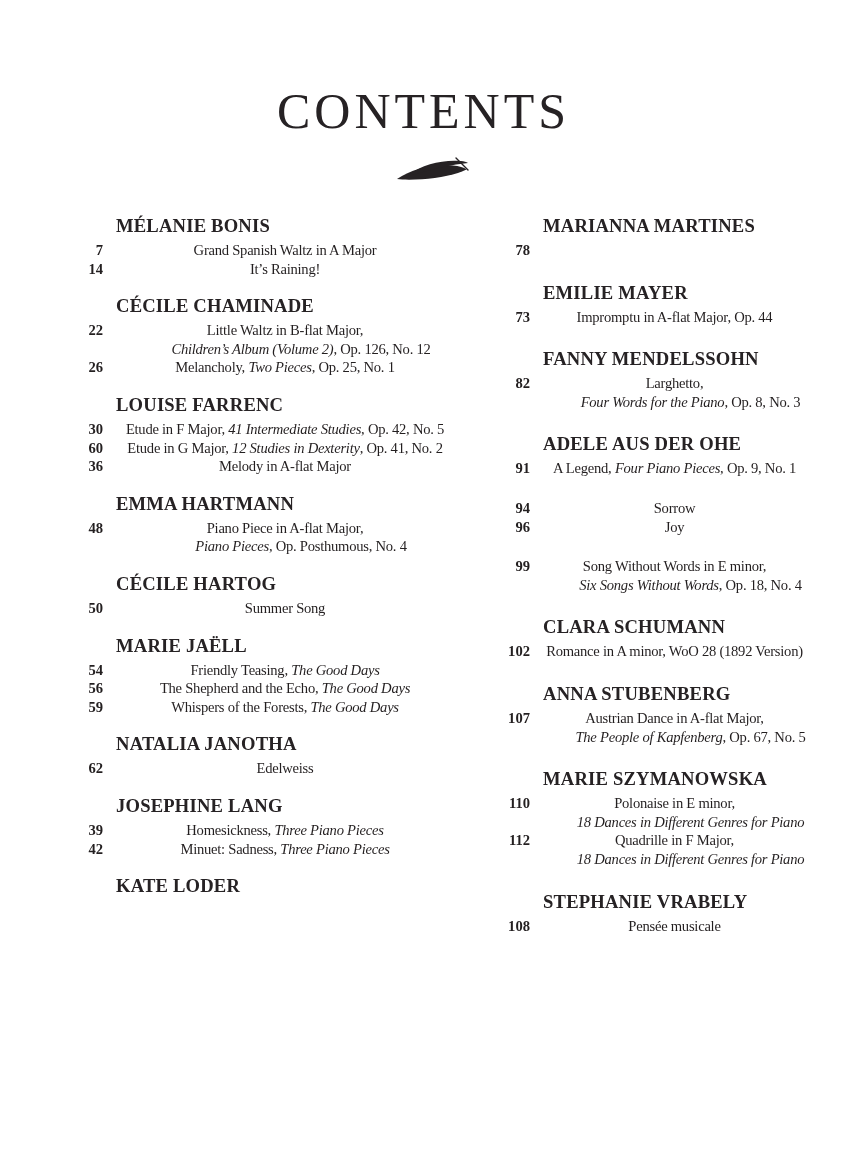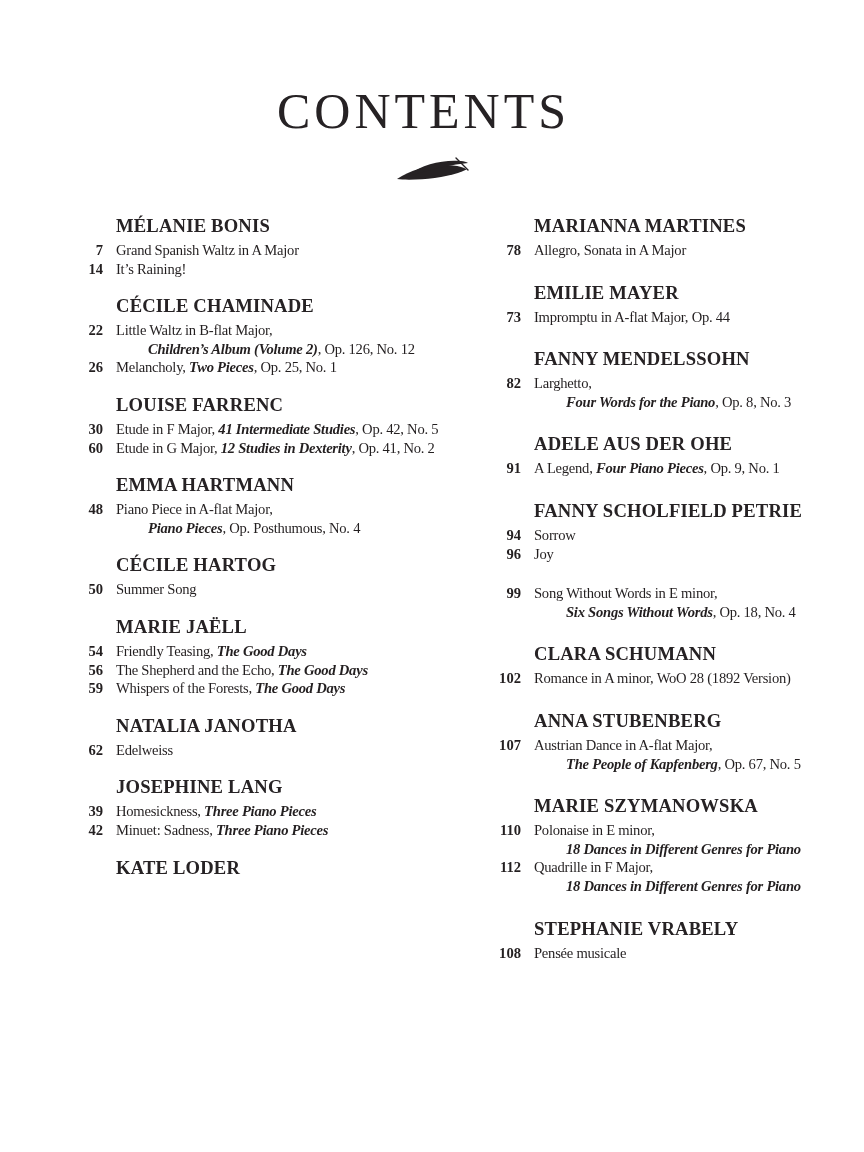--- a/index.html
+++ b/index.html
@@ -8,41 +8,42 @@
     font-family:"Liberation Serif","DejaVu Serif",serif;color:#231f20;
     -webkit-font-smoothing:antialiased;
   }
   .page{width:864px;height:1152px;position:relative;}
   h1.title{
     margin:86px 17px 0 0;text-align:center;font-weight:400;
     font-size:50px;line-height:1;letter-spacing:4px;color:#262224;
   }
   .ornament{display:block;margin:20px auto 0 auto;width:74px;height:28px;}
   .cols{
-    display:grid;grid-template-columns:396px 1fr;column-gap:22px;
+    display:grid;grid-template-columns:396px 1fr;column-gap:31px;
     padding:30px 58px 0 58px;
   }
   .toc-section{margin:0 0 16px 0;}
   .col-right .toc-section{margin-bottom:21px;}
   h2.composer{
     margin:0 0 4px 58px;font-size:18.6px;line-height:23px;font-weight:700;
     letter-spacing:0.2px;color:#262224;
   }
   .entry{display:flex;align-items:flex-start;}
   .num{
     flex:none;width:45px;padding-right:13px;text-align:right;
     font-weight:700;font-size:14.6px;line-height:18.6px;
   }
   .txt{flex:1;min-width:0;}
   .line{
     font-size:14.6px;line-height:18.6px;white-space:nowrap;
     letter-spacing:-0.25px;
+    text-align:center;
   }
   .line.cont{padding-left:32px;}
-  .it{font-style:italic;font-weight:bold;}
+  .it{font-style:italic;}
 </style>
 </head>
 <body>
 
 <div class="page">
   <h1 class="title">CONTENTS</h1>
 
   <svg class="ornament" viewBox="0 0 74 28" xmlns="http://www.w3.org/2000/svg" aria-hidden="true">
     <path fill="#262224" d="M2 23 C 16 13, 38 8, 58 9.5 C 64 10, 69 11.5, 71.5 13.5 C 62 18.5, 44 22, 27 23.2 C 17 23.8, 8 23.8, 2 23 Z"></path>
     <path fill="#262224" d="M13 19 C 28 8, 48 3.5, 66 5 C 69 5.3, 71.5 6, 73 7 C 58 8.5, 38 12.5, 22 18 C 19 19, 15.5 19.5, 13 19 Z"></path>
@@ -89,20 +90,26 @@
             <div class="txt">
               <div class="line"><span>Etude in F Major, </span><span class="it">41 Intermediate Studies</span><span>, Op. 42, No. 5</span></div>
             </div>
           </div>
           <div class="entry">
             <div class="num">60</div>
             <div class="txt">
               <div class="line"><span>Etude in G Major, </span><span class="it">12 Studies in Dexterity</span><span>, Op. 41, No. 2</span></div>
             </div>
           </div>
+          <div class="entry">
+            <div class="num">36</div>
+            <div class="txt">
+              <div class="line"><span>Melody in A-flat Major</span></div>
+            </div>
+          </div>
         </section>
         <section class="toc-section">
           <h2 class="composer">EMMA HARTMANN</h2>
           <div class="entry">
             <div class="num">48</div>
             <div class="txt">
               <div class="line"><span>Piano Piece in A-flat Major,</span></div>
               <div class="line cont"><span class="it">Piano Pieces</span><span>, Op. Posthumous, No. 4</span></div>
             </div>
           </div>
@@ -163,23 +170,20 @@
         </section>
         <section class="toc-section">
           <h2 class="composer">KATE LODER</h2>
         </section>
       </div>
     <div class="col col-right">
         <section class="toc-section">
           <h2 class="composer">MARIANNA MARTINES</h2>
           <div class="entry">
             <div class="num">78</div>
-            <div class="txt">
-              <div class="line"><span>Allegro, Sonata in A Major</span></div>
-            </div>
           </div>
         </section>
         <section class="toc-section">
           <h2 class="composer">EMILIE MAYER</h2>
           <div class="entry">
             <div class="num">73</div>
             <div class="txt">
               <div class="line"><span>Impromptu in A-flat Major, Op. 44</span></div>
             </div>
           </div>
@@ -197,21 +201,20 @@
         <section class="toc-section">
           <h2 class="composer">ADELE AUS DER OHE</h2>
           <div class="entry">
             <div class="num">91</div>
             <div class="txt">
               <div class="line"><span>A Legend, </span><span class="it">Four Piano Pieces</span><span>, Op. 9, No. 1</span></div>
             </div>
           </div>
         </section>
         <section class="toc-section">
-          <h2 class="composer">FANNY SCHOLFIELD PETRIE</h2>
           <div class="entry">
             <div class="num">94</div>
             <div class="txt">
               <div class="line"><span>Sorrow</span></div>
             </div>
           </div>
           <div class="entry">
             <div class="num">96</div>
             <div class="txt">
               <div class="line"><span>Joy</span></div>

